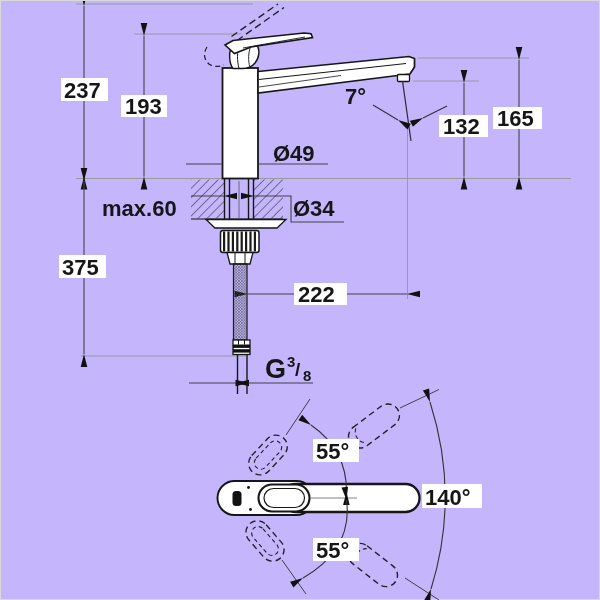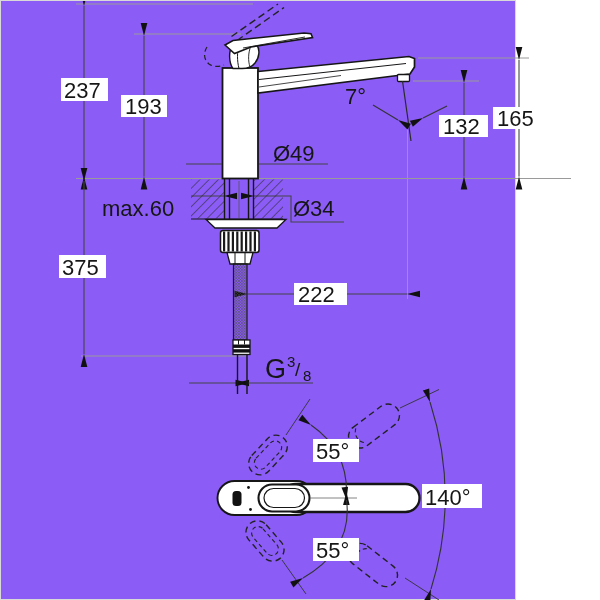--- a/index.html
+++ b/index.html
@@ -1,19 +1,20 @@
 <!DOCTYPE html>
 <html><head>
 <meta charset="utf-8">
 <style>
   html,body{margin:0;padding:0;background:#fff;}
   #stage{
-    position:relative;width:516px;height:600px;background:#8b5cf6;
+    position:relative;width:600px;height:600px;background:#c4b5fd;
     border:1px solid #d9d9d9;box-sizing:border-box;
     font-family:"Liberation Sans", sans-serif;
+    font-weight:bold;
   }
   svg{position:absolute;left:0;top:0;}
   text{fill:#161616;font-family:"Liberation Sans", sans-serif;}
   .dim-text{font-size:22px;}
 </style>
 </head>
 <body>
 
 <div id="stage">
 <svg width="600" height="600" viewBox="0 0 600 600">

